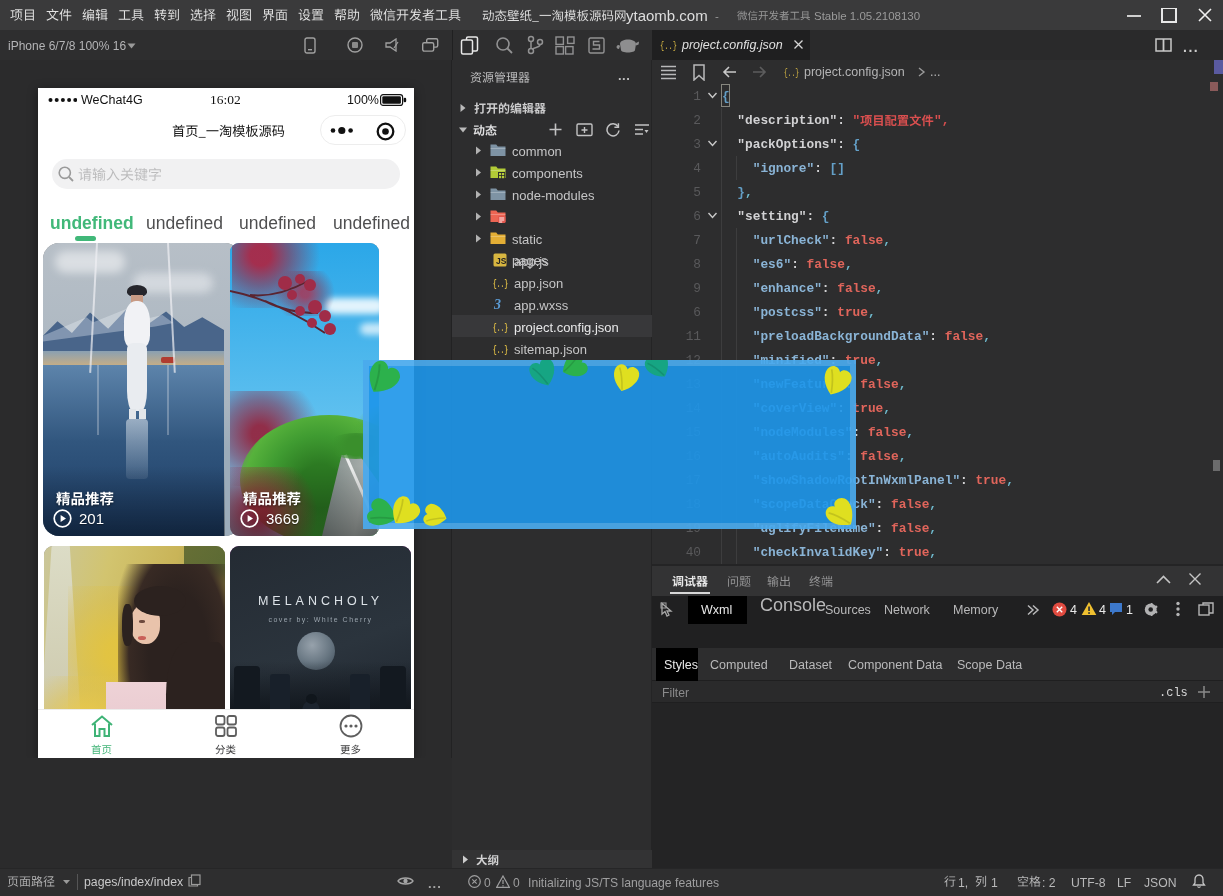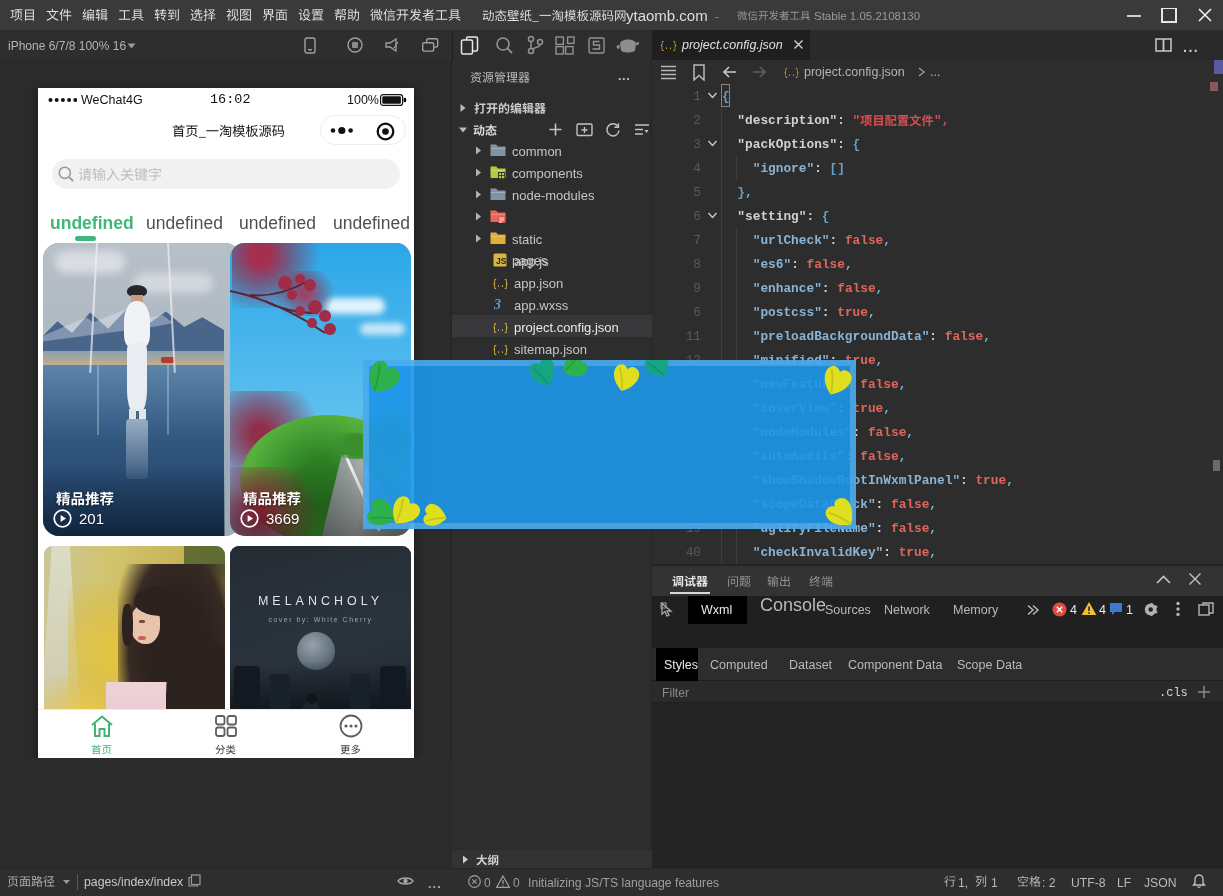--- a/index.html
+++ b/index.html
@@ -606,21 +606,21 @@
   </svg>
 <div style="position:absolute;left:38px;top:88px;width:376px;height:670px;background:#ffffff;box-shadow:0 2px 10px rgba(0,0,0,0.4)"></div>
 <svg style="position:absolute;left:47px;top:95px;" width="30" height="10" viewBox="0 0 30 10">
     <circle cx="3.5" cy="5" r="2.0" fill="#111"></circle>
     <circle cx="9.7" cy="5" r="2.0" fill="#111"></circle>
     <circle cx="15.9" cy="5" r="2.0" fill="#111"></circle>
     <circle cx="22.1" cy="5" r="2.0" fill="#111"></circle>
     <circle cx="28.3" cy="5" r="2.0" fill="#111"></circle>
   </svg>
 <div style="position:absolute;left:81px;top:94px;font-family:'Liberation Sans',sans-serif;font-size:12.5px;color:#111;font-weight:400;white-space:pre;line-height:1;">WeChat4G</div>
-<div style="position:absolute;left:210px;top:92.5px;font-family:Liberation Mono, monospace;font-size:13.5px;color:#111;font-weight:400;white-space:pre;line-height:1;">16:02</div>
+<div style="position:absolute;left:210px;top:92.5px;font-family:Liberation Serif, serif;font-size:13.5px;color:#111;font-weight:400;white-space:pre;line-height:1;">16:02</div>
 <div style="position:absolute;left:347px;top:94px;font-family:'Liberation Sans',sans-serif;font-size:12.5px;color:#111;font-weight:400;white-space:pre;line-height:1;">100%</div>
 <svg style="position:absolute;left:380px;top:94px;" width="27" height="12" viewBox="0 0 27 12">
     <rect x="0.6" y="0.6" width="22" height="10.8" rx="2.5" fill="none" stroke="#111" stroke-width="1.2"></rect>
     <rect x="2.3" y="2.3" width="18.6" height="7.4" rx="1.2" fill="#111"></rect>
     <rect x="23.6" y="3.8" width="2.6" height="4.4" rx="1.2" fill="#111"></rect>
   </svg>
 <div style="position:absolute;left:172.0px;top:123.6px;width:113.0px;height:14.5px;">
     <svg width="113.0" height="14.5" viewBox="0 -11.88 113.0 14.52" style="position:absolute;left:0;top:0;overflow:visible">
       <g fill="#1a1a1a">
         <path transform="translate(0.0,0) scale(0.01320,-0.01320)" d="M243 312H755V210H243ZM243 373V472H755V373ZM243 150H755V44H243ZM228 815C259 782 294 736 313 702H54V632H456C450 602 442 568 433 539H168V-80H243V-23H755V-80H833V539H512L546 632H949V702H696C725 737 757 779 785 820L702 842C681 800 643 742 611 702H345L389 725C370 758 331 808 294 844Z"></path>
@@ -699,21 +699,21 @@
           </g>
         </svg>
       </div>
     </div>
     <svg style="position:absolute;left:10px;top:266px" width="19" height="19" viewBox="0 0 19 19">
       <circle cx="9.5" cy="9.5" r="8.3" fill="none" stroke="#fff" stroke-width="1.7"></circle>
       <path d="M7.6 6 L13 9.5 L7.6 13 Z" fill="#fff"></path>
     </svg>
     <div style="position:absolute;left:36px;top:267px;font-family:'Liberation Sans',sans-serif;font-size:15px;color:#fff;text-shadow:0 1px 1px rgba(0,0,0,0.4)">201</div>
   </div>
-<div style="position:absolute;left:230px;top:243px;width:181px;height:293px;border-radius:15px;overflow:hidden;background:#888">
+<div style="position:absolute;left:230px;top:243px;width:149px;height:293px;border-radius:9px;overflow:hidden;background:#888">
 <div style="position:absolute;inset:0;background:linear-gradient(#2ba7e8,#5fc0ef 60%,#8ed4f2)"></div>
 <div style="position:absolute;left:95px;top:55px;width:60px;height:16px;background:rgba(255,255,255,0.85);border-radius:10px;filter:blur(3px)"></div>
 <div style="position:absolute;left:130px;top:80px;width:45px;height:12px;background:rgba(255,255,255,0.7);border-radius:8px;filter:blur(3px)"></div>
 <div style="position:absolute;left:2px;top:-10px;width:95px;height:75px;background:radial-gradient(circle at 30% 30%,rgba(170,40,70,0.95) 12%,rgba(150,35,60,0.55) 35%,rgba(160,40,60,0) 70%)"></div>
 <div style="position:absolute;left:40px;top:28px;width:70px;height:45px;background:radial-gradient(circle at 50% 50%,rgba(175,45,75,0.8) 10%,rgba(150,35,60,0.4) 40%,rgba(160,40,60,0) 72%)"></div>
 <svg style="position:absolute;left:0;top:18px" width="140" height="80" viewBox="0 0 140 80">
       <path d="M0 30 C30 36 60 48 95 72 M20 34 C40 36 60 30 78 20 M35 40 C50 48 68 52 88 52" stroke="#5a2430" stroke-width="2" fill="none"></path>
       <g fill="#a02c48">
         <circle cx="55" cy="22" r="7"></circle>
         <circle cx="70" cy="18" r="5"></circle>

